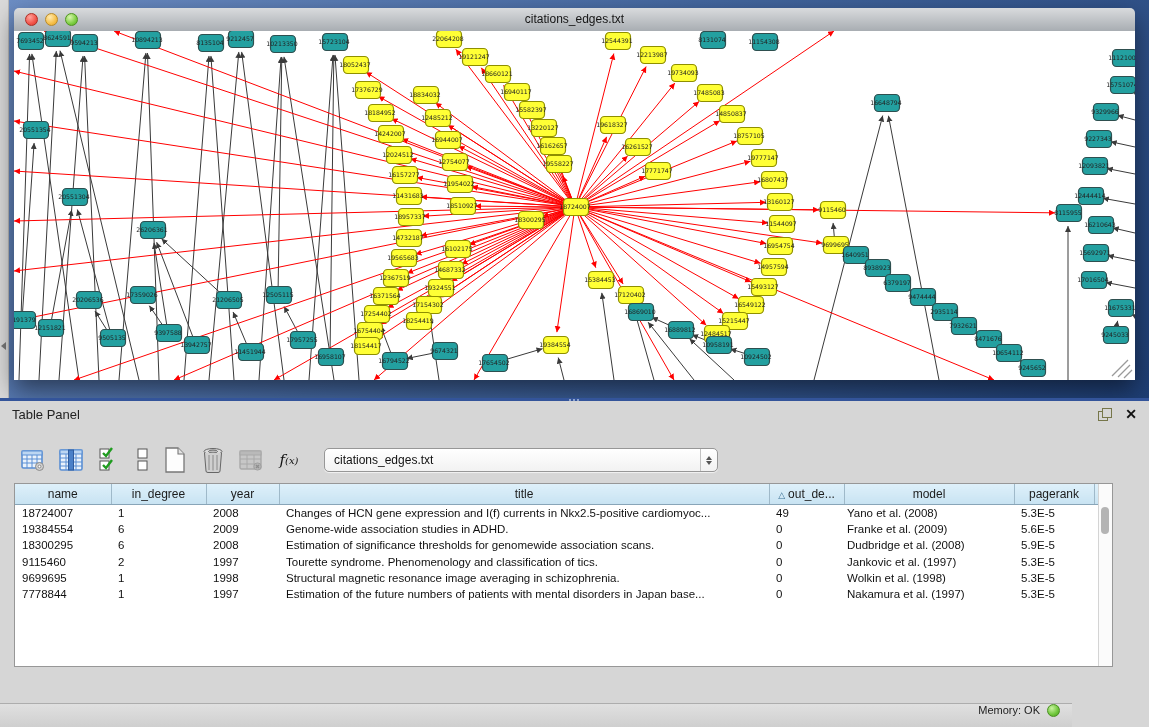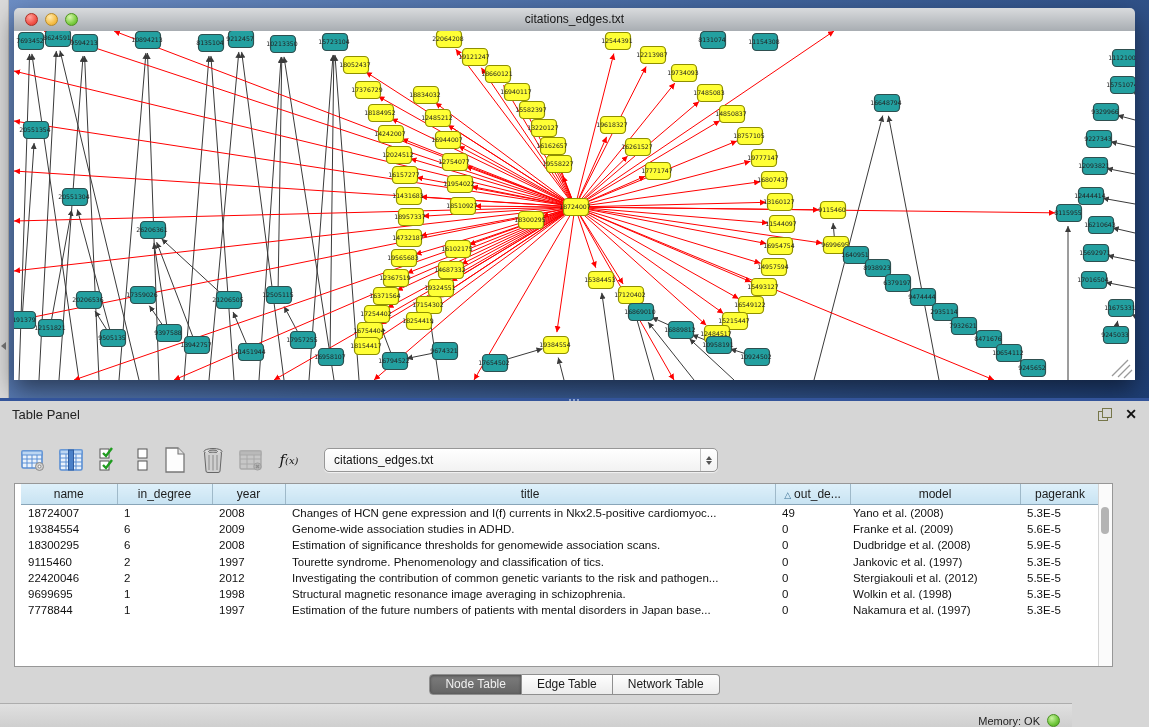--- a/index.html
+++ b/index.html
@@ -48,40 +48,40 @@
   .combo{margin-left:10px;position:relative;width:392px;height:22px;border:1px solid #979797;border-radius:5px;
       background:linear-gradient(#ffffff,#f2f2f2);box-shadow:0 1px 1px rgba(255,255,255,.7);display:flex;align-items:center;}
   .combo-label{flex:1;padding-left:9px;font-size:12px;color:#111;white-space:nowrap;overflow:hidden;}
   .combo-stepper{width:16px;height:100%;border-left:1px solid #c2c2c2;display:flex;flex-direction:column;
       align-items:center;justify-content:center;gap:1px;}
   .combo-stepper i{width:0;height:0;border-left:3.5px solid transparent;border-right:3.5px solid transparent;display:block;}
   .combo-stepper .up{border-bottom:4px solid #555;}
   .combo-stepper .down{border-top:4px solid #555;}
 
   .table-wrap{position:absolute;left:14px;top:82px;width:1099px;height:184px;background:#fff;
-      border:1px solid #979797;box-sizing:border-box;overflow:hidden;padding-left:6px;}
+      border:1px solid #979797;box-sizing:border-box;overflow:hidden;}
   table.grid{border-collapse:collapse;table-layout:fixed;width:1085px;font-size:11.5px;color:#111;}
   table.grid th{height:20px;background:linear-gradient(#def0fa,#c8e3f2);border-right:1px solid #9fb9c9;
       border-bottom:1px solid #88a5b8;font-weight:normal;font-size:12px;color:#1c1c1c;
       text-align:center;padding:0 3px;overflow:hidden;white-space:nowrap;}
   table.grid th .sort{font-size:9px;color:#3f7396;margin-right:3px;}
   table.grid td{height:16.2px;padding:0 0 0 7px;overflow:hidden;white-space:nowrap;text-overflow:clip;}
   table.grid td.center{text-align:left;padding:0 3px;}
   .vscroll{position:absolute;right:0;top:0;bottom:0;width:13px;background:#fbfbfb;border-left:1px solid #d4d4d4;}
   .vthumb{position:absolute;left:2px;top:23px;width:8px;height:27px;border-radius:4px;background:#b4b4b4;}
 
   .tabs{position:absolute;left:0;width:100%;top:273px;display:flex;justify-content:center;}
   .seg{height:19px;line-height:19px;padding:0 15px;font-size:12px;color:#1a1a1a;
       background:linear-gradient(#fefefe,#ececec);border:1px solid #8f8f8f;border-left:none;cursor:default;}
   .seg:first-child{border-left:1px solid #8f8f8f;border-radius:4px 0 0 4px;}
   .seg:last-child{border-radius:0 4px 4px 0;}
   .seg.selected{background:linear-gradient(#7d7d7d,#646464);color:#f0f0f0;box-shadow:inset 0 1px 3px rgba(0,0,0,.4);}
 
   .statusbar{position:absolute;left:0;bottom:0;width:1072px;height:23px;border-top:1px solid #adadad;
-      background:linear-gradient(#e0e0e0,#cfcfcf);display:flex;align-items:flex-end;justify-content:flex-end;}
+      background:linear-gradient(#e0e0e0,#cfcfcf);display:flex;align-items:flex-start;justify-content:flex-end;}
   .mem-label{font-size:11px;color:#222;margin-right:7px;}
   .mem-dot{width:13px;height:13px;border-radius:50%;margin-right:12px;box-sizing:border-box;
       background:radial-gradient(circle at 35% 30%,#c9f2a0,#6ec63a 60%,#4d9e1f);border:1px solid #498f20;}
 </style>
 </head>
 <body>
 
 <div id="app">
 
   <div class="left-strip">
@@ -850,30 +850,20 @@
               <td>9115460</td>
               <td>2</td>
               <td>1997</td>
               <td>Tourette syndrome. Phenomenology and classification of tics.</td>
               <td>0</td>
               <td class="center">Jankovic et al. (1997)</td>
               <td>5.3E-5</td>
               <td></td>
             </tr>
             <tr>
-              <td>22420046</td>
-              <td>2</td>
-              <td>2012</td>
-              <td>Investigating the contribution of common genetic variants to the risk and pathogen...</td>
-              <td>0</td>
-              <td class="center">Stergiakouli et al. (2012)</td>
-              <td>5.5E-5</td>
-              <td></td>
-            </tr>
-            <tr>
               <td>9699695</td>
               <td>1</td>
               <td>1998</td>
               <td>Structural magnetic resonance image averaging in schizophrenia.</td>
               <td>0</td>
               <td class="center">Wolkin et al. (1998)</td>
               <td>5.3E-5</td>
               <td></td>
             </tr>
             <tr>
@@ -886,25 +876,20 @@
               <td>5.3E-5</td>
               <td></td>
             </tr>
           </tbody>
       </table>
       <div class="vscroll">
         <div class="vthumb"></div>
       </div>
     </div>
 
-    <div class="tabs" id="tabs">
-        <div class="seg selected">Node Table</div>
-        <div class="seg">Edge Table</div>
-        <div class="seg">Network Table</div>
-      </div>
   </div>
 
   <div class="statusbar">
     <span class="mem-label">Memory: OK</span>
     <span class="mem-dot"></span>
   </div>
 
 </div>
 
 </body></html>

